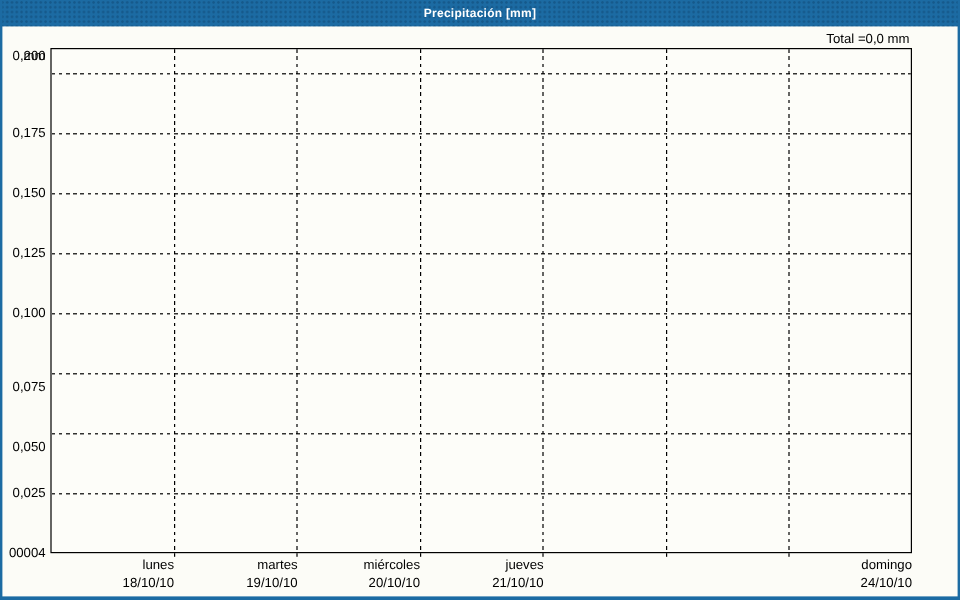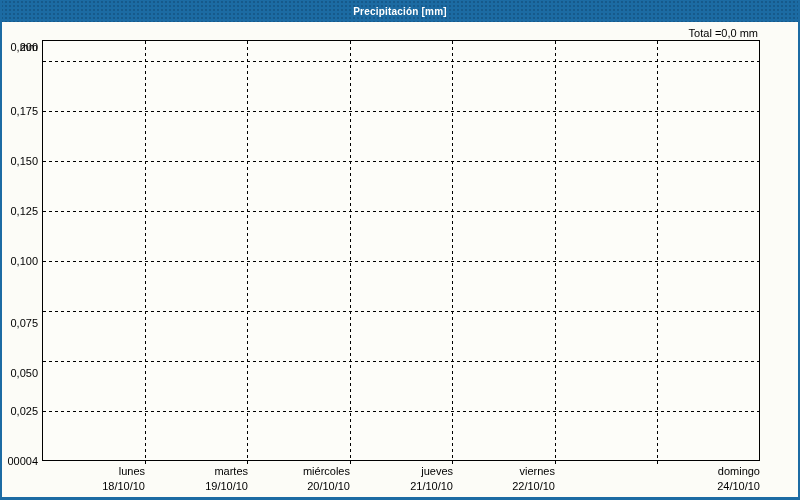--- a/index.html
+++ b/index.html
@@ -103,21 +103,17 @@
       <div>19/10/10</div>
     </div>
     <div class="xlabel" style="left: 247px; width: 103px;">
       <div>miércoles</div>
       <div>20/10/10</div>
     </div>
     <div class="xlabel" style="left: 350px; width: 103px;">
       <div>jueves</div>
       <div>21/10/10</div>
     </div>
-    <div class="xlabel" style="left: 452px; width: 103px;">
-      <div>viernes</div>
-      <div>22/10/10</div>
-    </div>
     <div class="xlabel" style="left: 657px; width: 103px;">
       <div>domingo</div>
       <div>24/10/10</div>
     </div>
   </div>
 
 </body></html>

